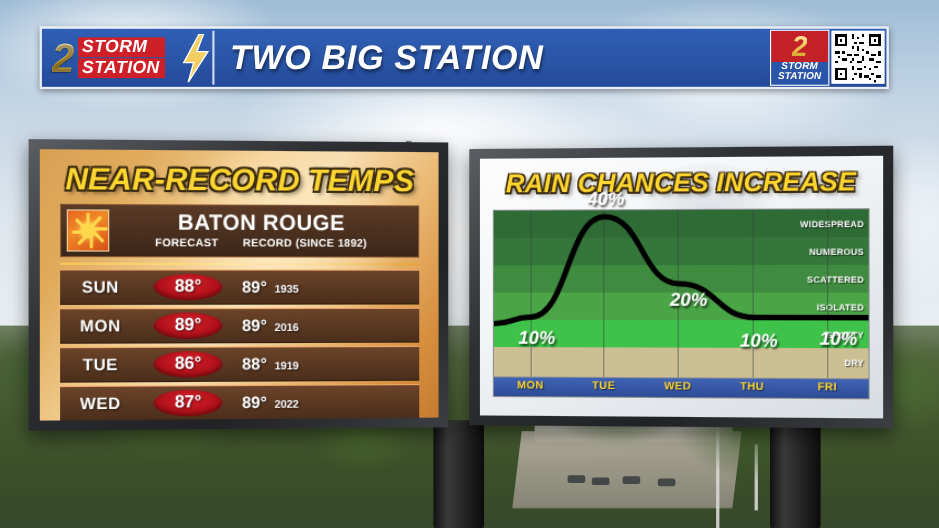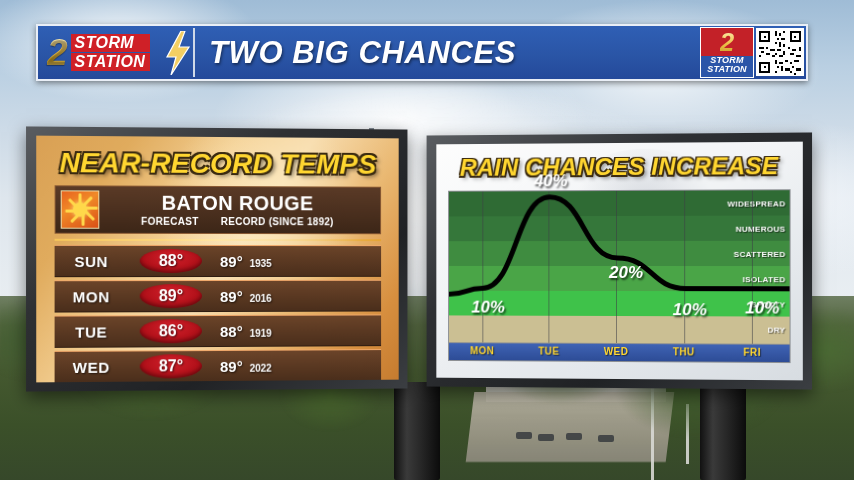--- a/index.html
+++ b/index.html
@@ -171,21 +171,21 @@
     <div class="bl-logo">
       <div class="bl-2">2</div>
       <div class="bl-words">
         <div class="bl-storm">STORM</div>
         <div class="bl-station">STATION</div>
       </div>
       <svg class="bolt" viewBox="0 0 26 44">
         <polygon points="16,0 2,26 11,26 6,44 24,16 14,16 20,0" fill="#f3cf63" stroke="#fff" stroke-width="1.2"></polygon>
       </svg>
     </div>
-    <div class="banner-title">TWO BIG CHANCES</div>
+    <div class="banner-title">TWO BIG STATION</div>
 
     <div class="cornerlogo">
       <div class="cl-box">
         <div class="cl-2">2</div>
         <div class="cl-s1">STORM</div>
         <div class="cl-s2">STATION</div>
       </div>
       <svg class="qr" viewBox="0 0 21 21" shape-rendering="crispEdges">
         <rect width="21" height="21" fill="#fff"></rect>
         <g fill="#000">

